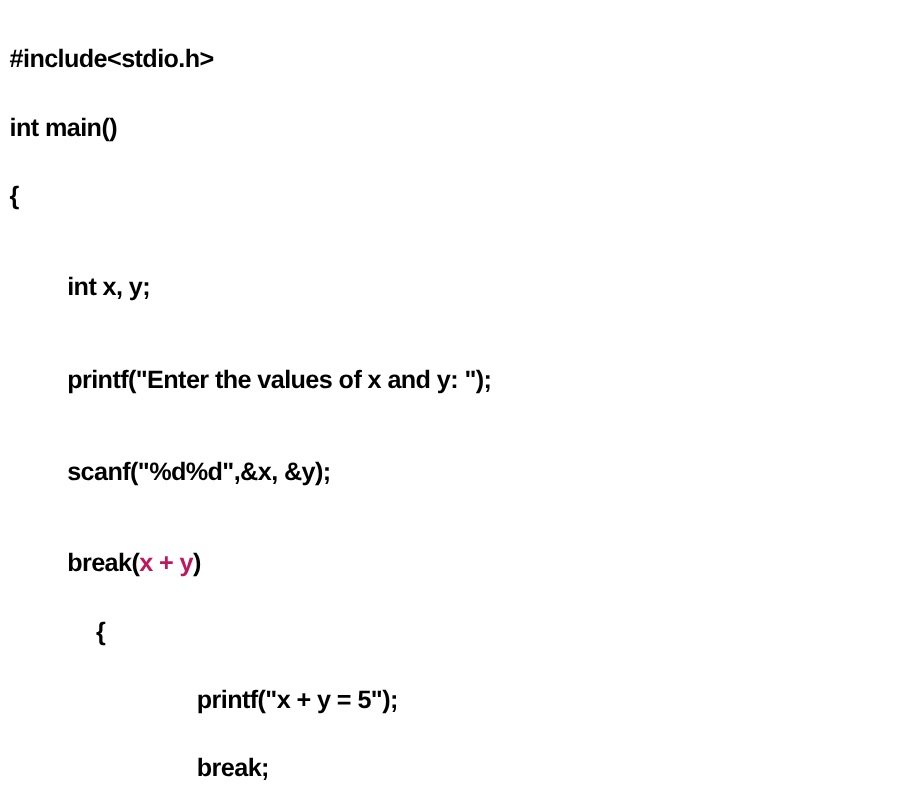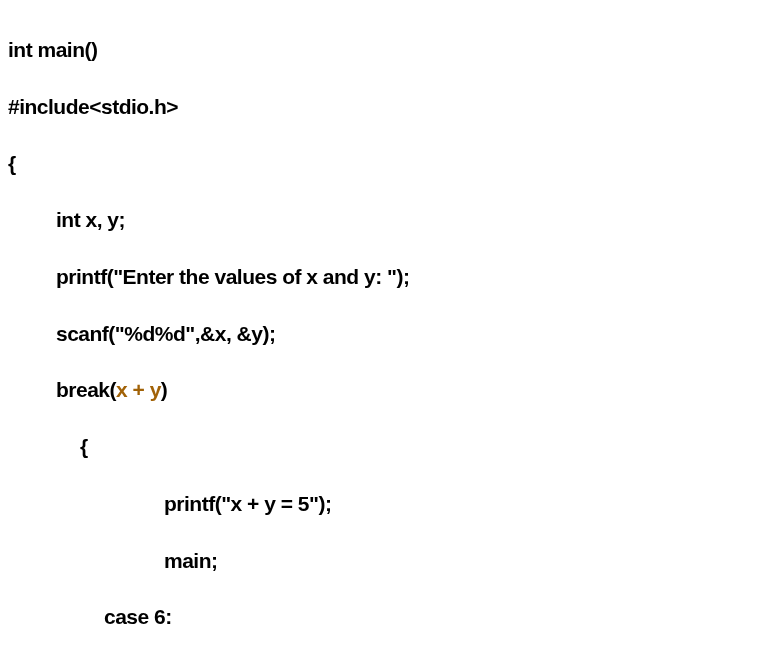--- a/index.html
+++ b/index.html
@@ -14,41 +14,41 @@
       letter-spacing: -0.5px;
     }
     .code-container {
       white-space: pre;
       font-family: inherit;
     }
     .line {
       display: block;
     }
     .highlight {
-      color: #a16207;
+      color: #be185d;
     }
-    .i1 { padding-left: 48px; }
+    .i1 { padding-left: 48px; margin-top: 20px; }
     .i2 { padding-left: 72px; }
     .i3 { padding-left: 96px; }
     .i4 { padding-left: 156px; }
   </style>
 </head>
 <body>
 
 <div class="code-container">
+<span class="line">#include&lt;stdio.h&gt;</span>
 <span class="line">int main()</span>
-<span class="line">#include&lt;stdio.h&gt;</span>
 <span class="line">{</span>
 <span class="line i1">int x, y;</span>
 <span class="line i1">printf("Enter the values of x and y: ");</span>
 <span class="line i1">scanf("%d%d",&amp;x, &amp;y);</span>
 <span class="line i1"><span>break(</span><span class="highlight">x + y</span><span>)</span></span>
 <span class="line i2">{</span>
 <span class="line i4">printf("x + y = 5");</span>
-<span class="line i4">main;</span>
+<span class="line i4">break;</span>
 <span class="line i3">case 6:</span>
 
 
 
 
 
 
 
 
 

